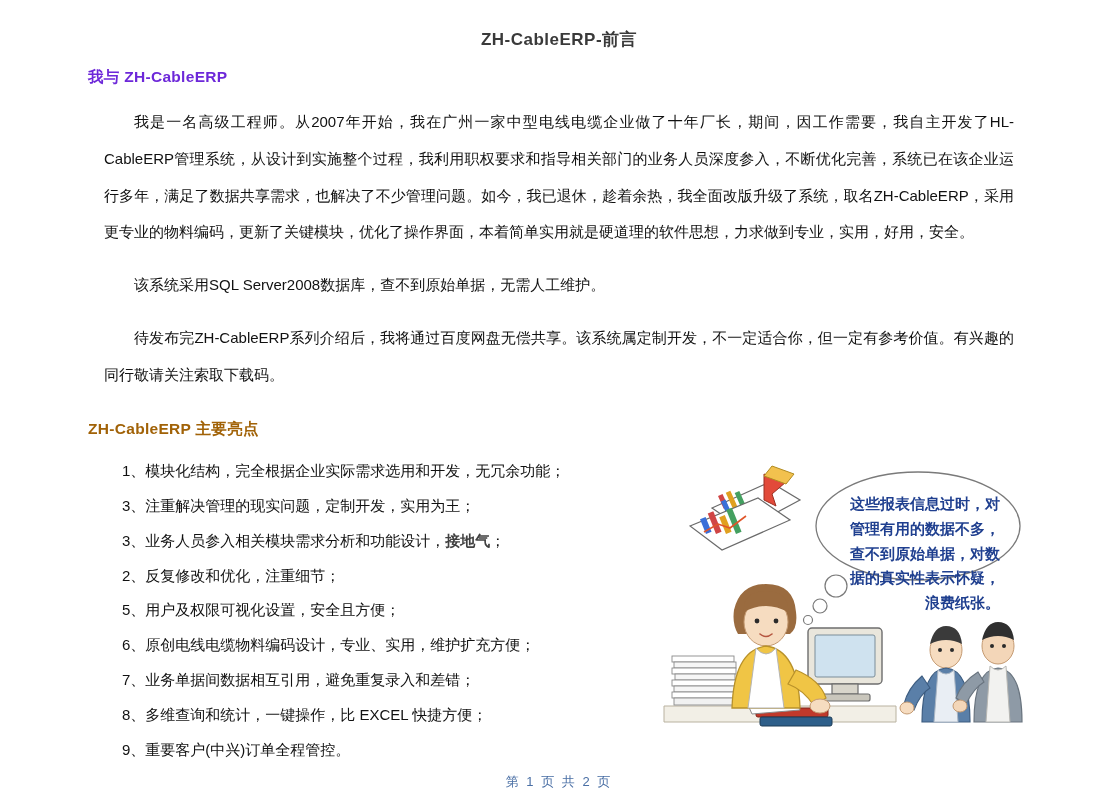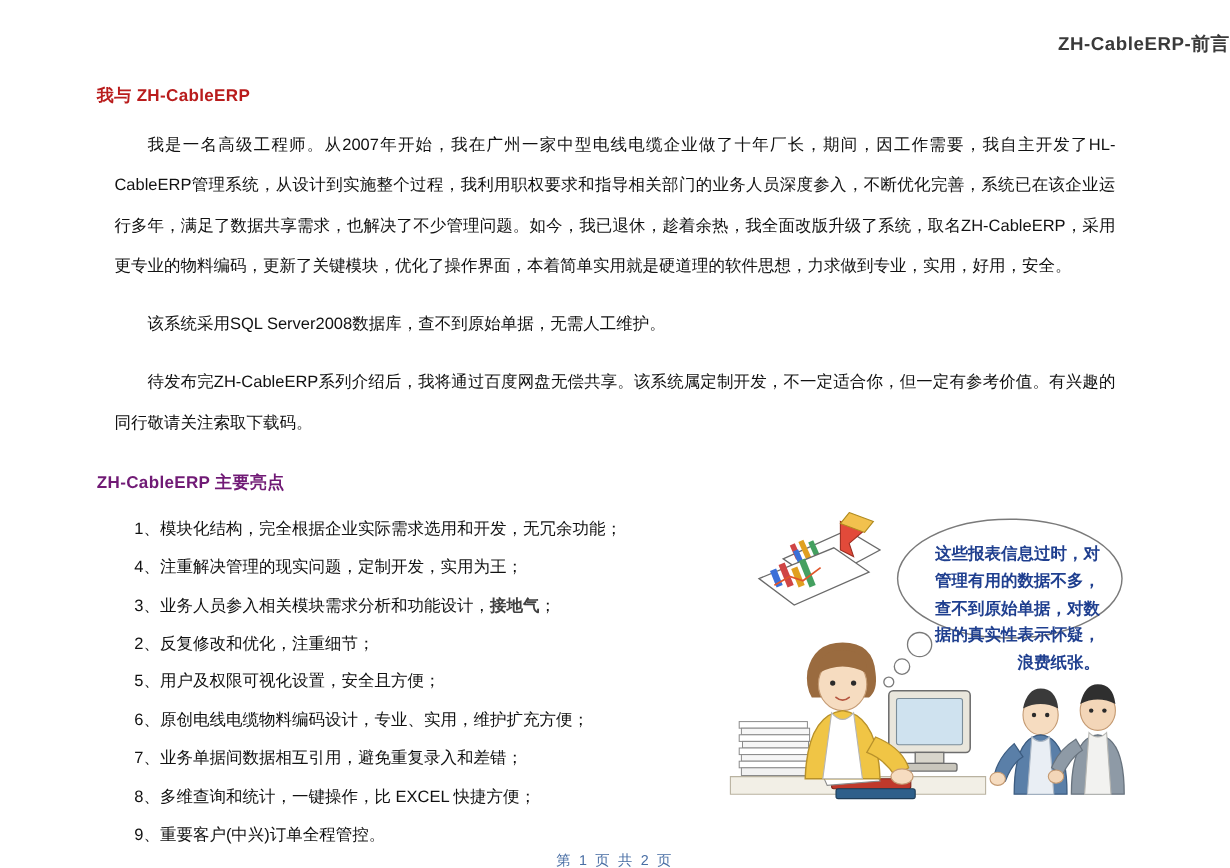--- a/index.html
+++ b/index.html
@@ -16,41 +16,41 @@
     overflow: hidden;
   }
   .page {
     position: relative;
     width: 1118px;
     height: 789px;
     box-sizing: border-box;
     padding: 0;
   }
   .doc-title {
-    text-align: right;
+    text-align: center;
     font-size: 17px;
     font-weight: bold;
     color: #3a3a3a;
     letter-spacing: 0.5px;
     margin-top: 28px;
-    margin-bottom: 26px;
+    margin-bottom: 16px;
   }
   .content {
     padding: 0 88px 0 88px;
     position: relative;
   }
   .section-heading {
-    color: #b91c1c;
+    color: #6d28d9;
     font-weight: bold;
     font-size: 15.5px;
     margin: 0 0 16px 0;
     letter-spacing: 0.3px;
   }
   .section-heading.second {
-    color: #701a75;
+    color: #a16207;
     margin-top: 26px;
     margin-bottom: 14px;
   }
   .para {
     font-size: 15px;
     line-height: 2.45;
     text-indent: 2em;
     margin: 16px;
     text-align: justify;
     color: #111;
@@ -116,21 +116,21 @@
     <p class="para">该系统采用SQL Server2008数据库，查不到原始单据，无需人工维护。</p>
     <p class="para">待发布完ZH-CableERP系列介绍后，我将通过百度网盘无偿共享。该系统属定制开发，不一定适合你，但一定有参考价值。有兴趣的同行敬请关注索取下载码。</p>
 
     <div class="section-heading second">ZH-CableERP 主要亮点</div>
 
     <ul class="bullets">
       <li>
         <span>1、模块化结构，完全根据企业实际需求选用和开发，无冗余功能；</span>
       </li>
       <li>
-        <span>4、注重解决管理的现实问题，定制开发，实用为王；</span>
+        <span>3、注重解决管理的现实问题，定制开发，实用为王；</span>
       </li>
       <li>
         <span>3、业务人员参入相关模块需求分析和功能设计，</span><span class="hl">接地气</span><span>；</span>
       </li>
       <li>
         <span>2、反复修改和优化，注重细节；</span>
       </li>
       <li>
         <span>5、用户及权限可视化设置，安全且方便；</span>
       </li>

